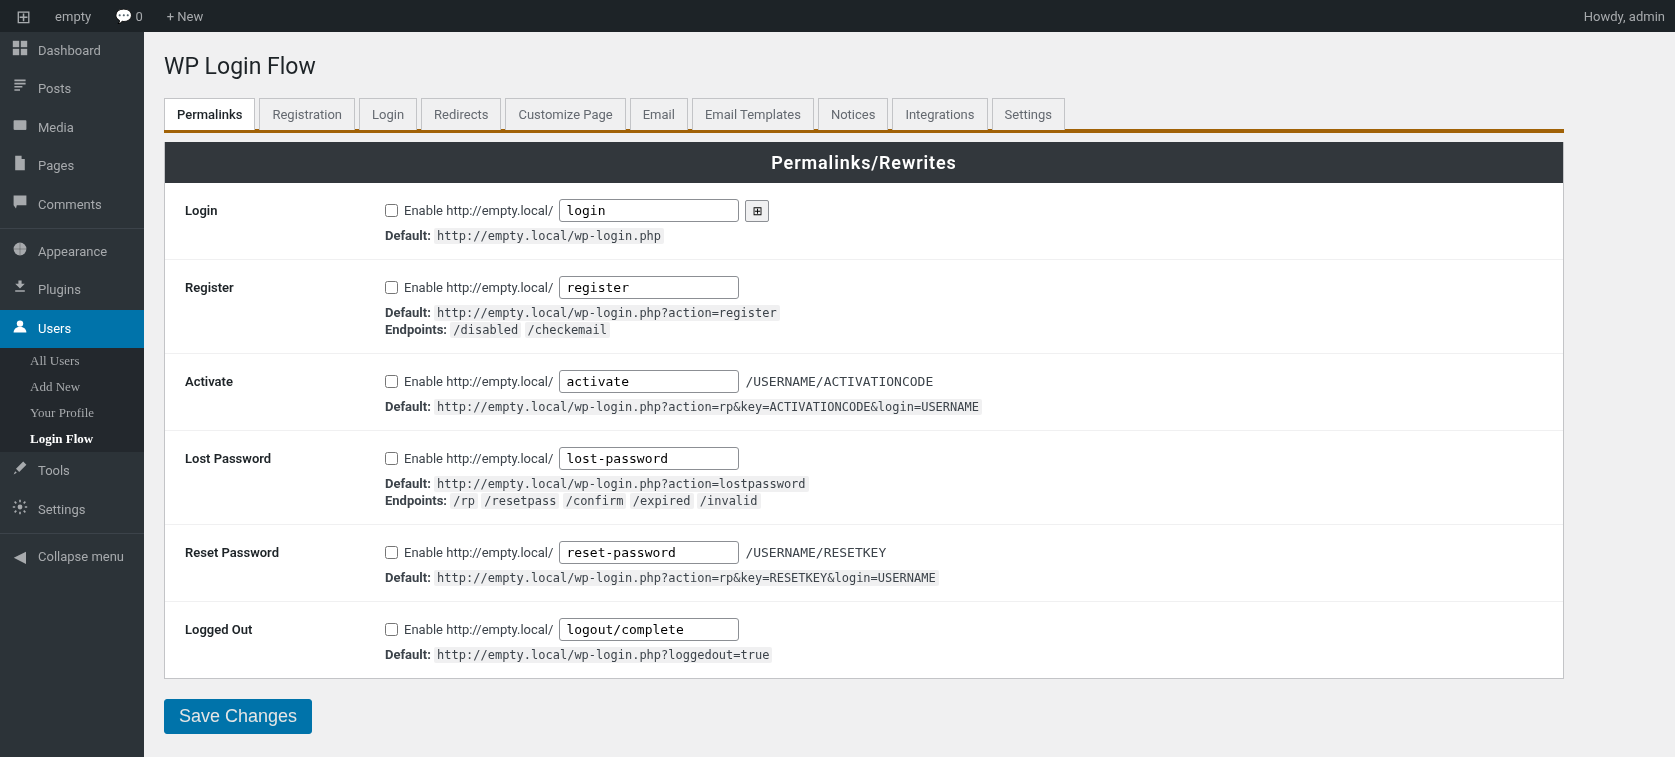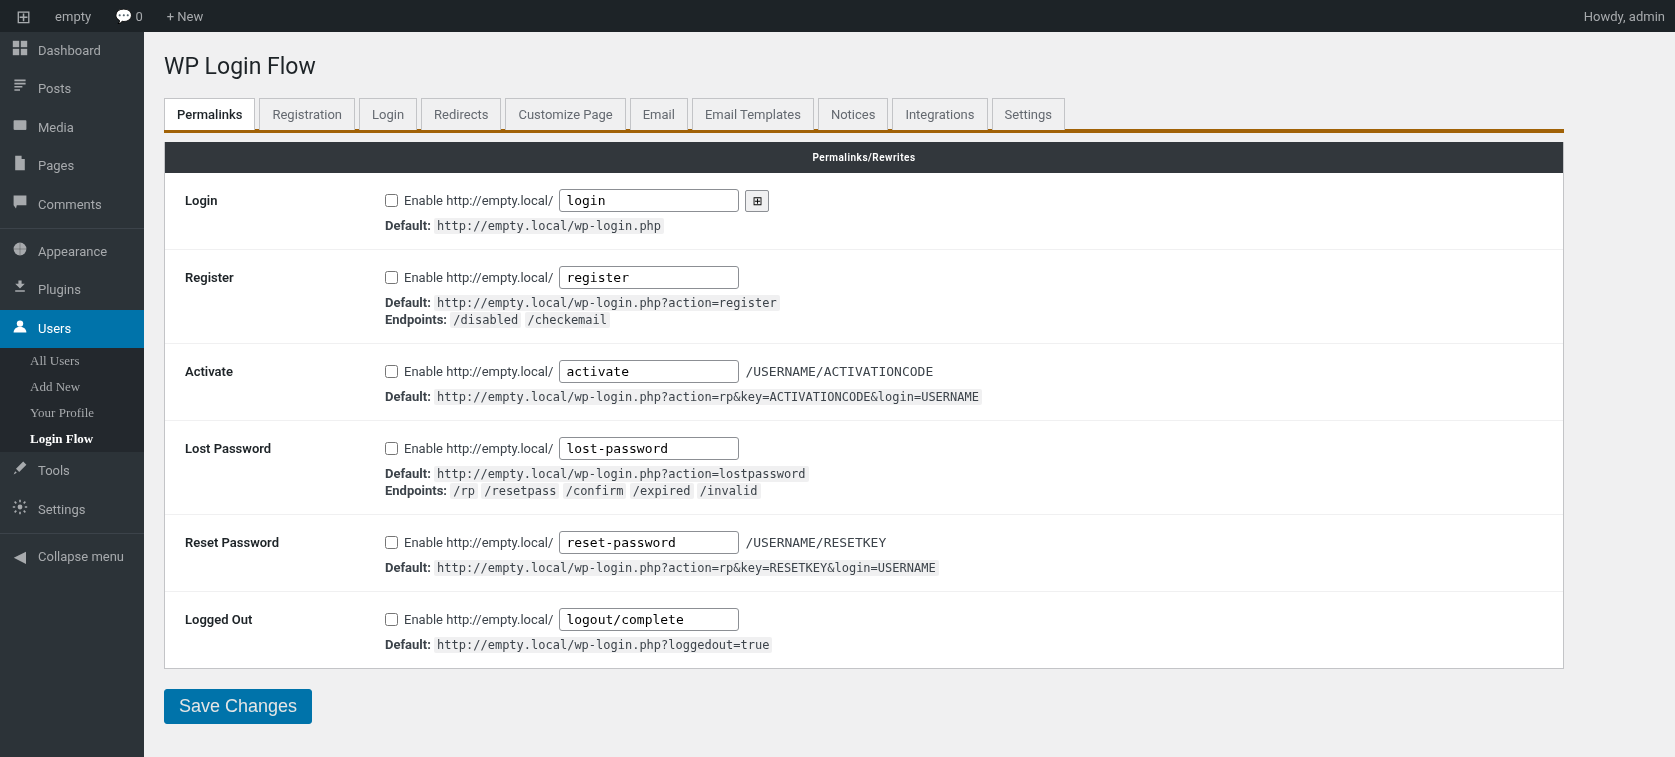--- a/index.html
+++ b/index.html
@@ -113,21 +113,21 @@
       border: 1px solid #c3c4c7;
       border-top: none;
       padding: 0;
     }
 
     .section-header {
       background: #32373c;
       color: #fff;
       text-align: center;
       padding: 10px;
-      font-size: 10px;
+      font-size: 18px;
       font-weight: 600;
       letter-spacing: 0.05em;
       text-transform: capitalize;
     }
 
     .form-row {
       display: flex;
       padding: 16px 20px;
       border-bottom: 1px solid #f0f0f1;
       align-items: flex-start;

